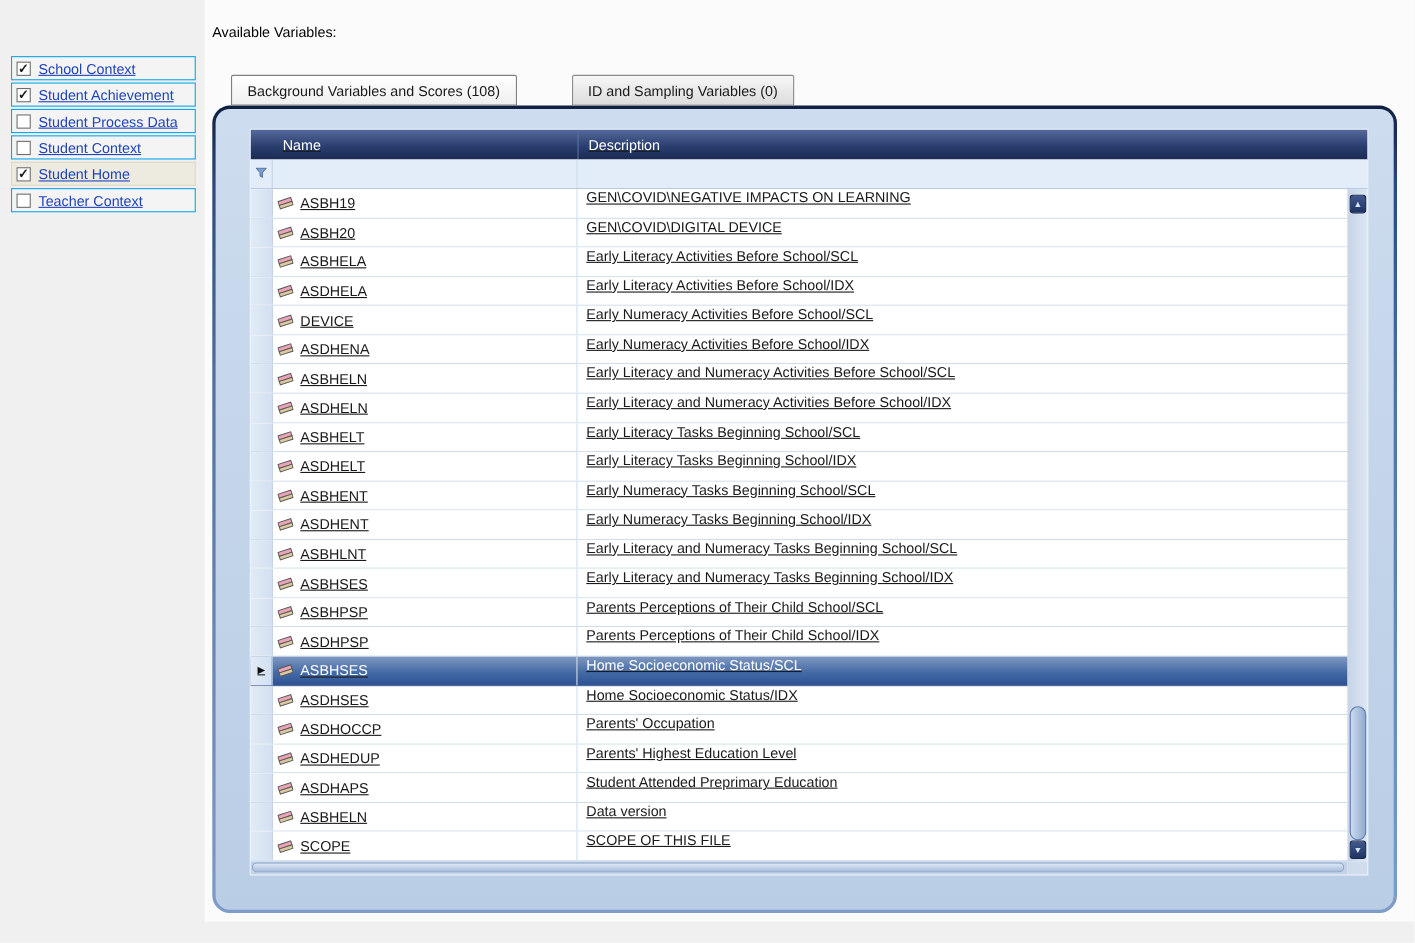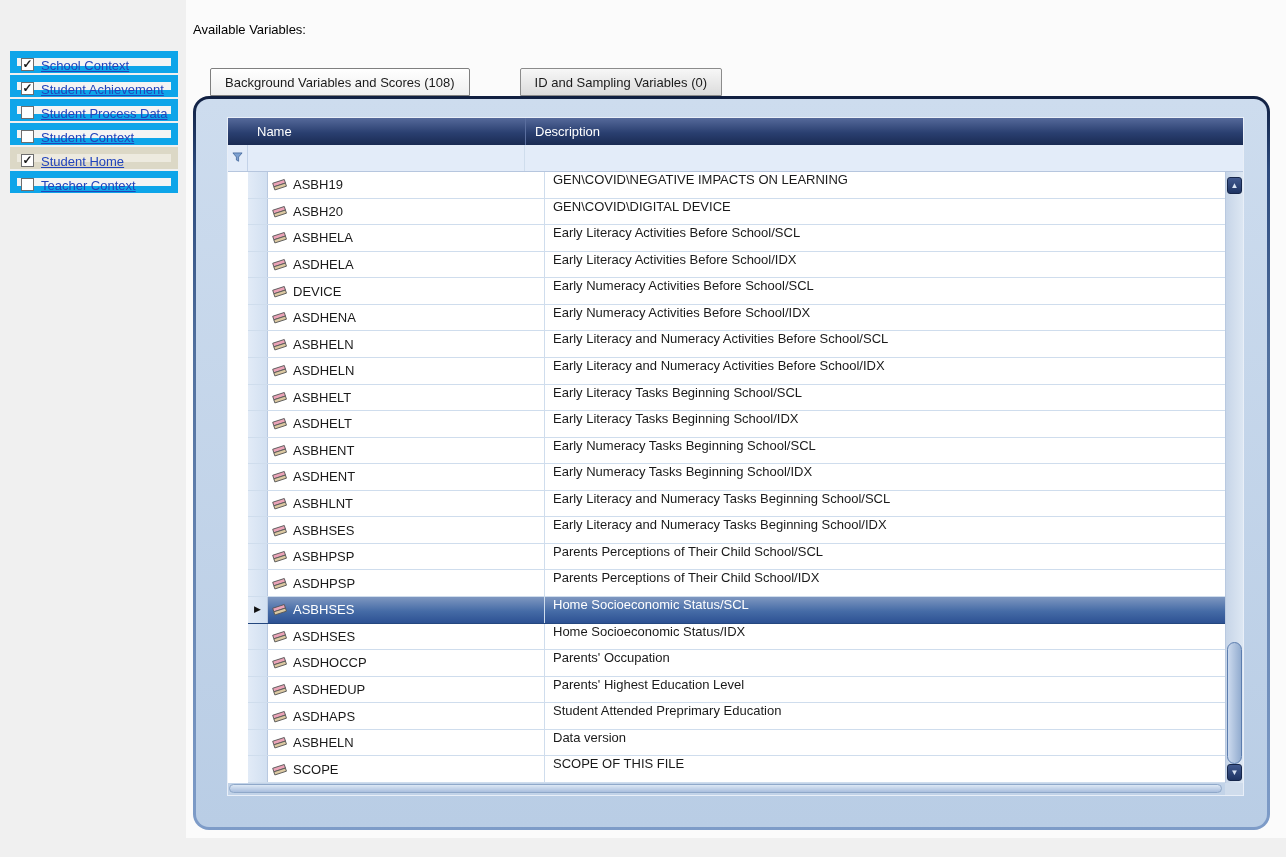--- a/index.html
+++ b/index.html
@@ -13,22 +13,22 @@
     color:#1a1a1a;
   }
   .content-bg {
     position:absolute; left:186px; top:0; width:1100px; height:838px;
     background:#fbfbfb;
   }
 
   
   .sidebar { position:absolute; left:10px; top:51px; width:168px; }
   .sidebar-item {
-    display:flex; gap:7px; height:22px; margin-bottom:2px;
-    background:#f4f4f4; border:7px solid #0ea5e9; padding:0 4px;
+    display:flex; align-items:center; gap:7px; height:22px; margin-bottom:2px;
+    background:#f4f4f4; border:1px solid #0ea5e9; padding:0 4px;
     cursor:pointer;
   }
   .sidebar-item.highlight { background:#edeadf; border-color:#dcd8c6; }
   .checkbox {
     width:13px; height:13px; flex:0 0 13px; border:1px solid #6e6e6e; background:#fff;
     display:flex; align-items:center; justify-content:center;
     font-size:12px; font-weight:bold; color:#1a1a1a; line-height:1;
   }
   .checkbox.checked::after { content:"✓"; margin-top:-1px; }
   .sidebar-label { color:#2244bb; text-decoration:underline; font-size:13px; white-space:nowrap; }
@@ -55,20 +55,21 @@
   .panel-inner {
     width:100%; height:100%; border-radius:13px;
     background:linear-gradient(180deg,#cddcee,#b9cde5);
   }
 
   
   .grid {
     position:absolute; left:228px; top:118px; width:1015px; height:677px;
     display:flex; flex-direction:column; background:#fff;
     box-shadow:0 0 0 1px #e9eff8;
+    text-decoration:underline;
   }
   .col-gutter { width:20px; flex:0 0 20px; }
   .col-name  { width:277px; flex:0 0 277px; }
   .col-desc  { flex:1; }
 
   .grid-header {
     height:27px; flex:0 0 27px; display:flex;
     background:linear-gradient(180deg,#55699a 0%, #2a3f70 55%, #1a2b53 100%);
     color:#fff;
   }
@@ -79,21 +80,21 @@
     height:27px; flex:0 0 27px; display:flex;
     background:#e3ecf9; border-bottom:1px solid #b6c6de;
   }
   .filter-row .col-gutter {
     display:flex; align-items:center; justify-content:center;
     border-right:1px solid #c3d2e8;
   }
   .filter-row .col-name { border-right:1px solid #cfdded; }
 
   .grid-body { flex:1; display:flex; min-height:0; }
-  .rows { flex:1; display:flex; flex-direction:column; min-width:0;padding-left:20px; }
+  .rows { flex:1; display:flex; flex-direction:column; min-width:0; }
 
   .grid-row {
     flex:1; display:flex; background:#fff;
     border-bottom:1px solid #cfdded; font-size:13px; color:#1a1a1a; cursor:pointer;
   }
   .grid-row .col-gutter {
     background:linear-gradient(90deg,#e2ebf7,#d2e0f1);
     border-right:1px solid #b9c9e0;
     display:flex; align-items:center; justify-content:center;
   }

